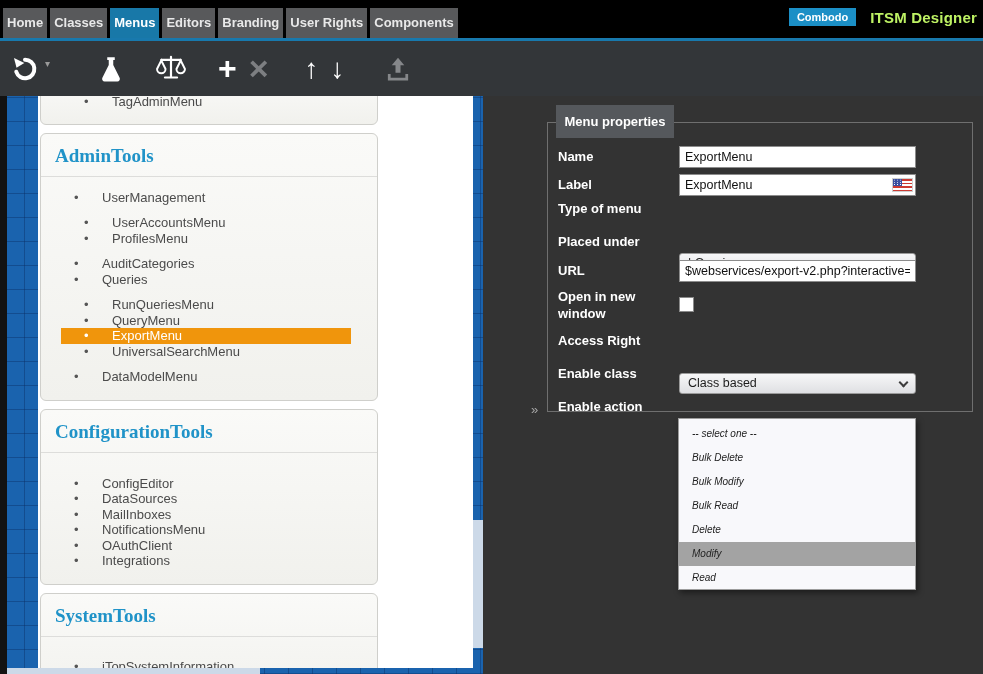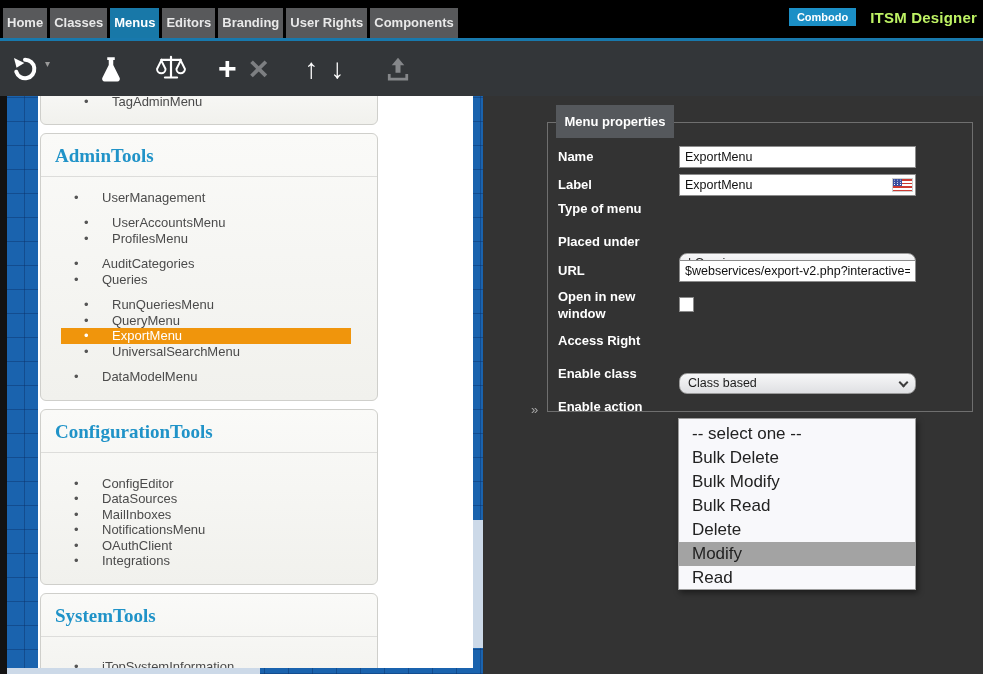--- a/index.html
+++ b/index.html
@@ -65,30 +65,30 @@
   .tinput { width:237px; height:22px; border:1px solid #8c8c8c; background:#fff; color:#111;
             font-size:12.5px; font-family:"Liberation Sans","DejaVu Sans",sans-serif; padding:0 5px; }
   .flag-wrap { position:relative; }
   .usflag { position:absolute; right:4px; top:5px; width:19px; height:12px;
             background:repeating-linear-gradient(180deg,#cc3b33 0 1.8px,#fff 1.8px 3.6px);
             box-shadow:0 0 0 1px #cfcfcf; }
   .usflag::before { content:""; position:absolute; left:0; top:0; width:9px; height:6.5px;
             background:#3a4fa0; background-image:radial-gradient(#fff .6px, transparent .7px);
             background-size:3px 2.2px; }
   .static-val { font-size:13px; color:#e8e8e8; }
-  .sel { position:relative; height:21px; border:1px solid #9a9a9a; border-radius:8px;
+  .sel { position:relative; height:21px; border:1px solid #9a9a9a; border-radius:3px;
          background:linear-gradient(#f7f7f8,#dfe0e3); font-size:12.5px; color:#1c1c1c;
          line-height:19px; padding:0 22px 16px 8px; cursor:default; }
   .sel.open { background:#cfd0d4; }
   .sel .chev { position:absolute; right:8px; top:5px; width:7px; height:7px;
          border-right:2px solid #3c3c3c; border-bottom:2px solid #3c3c3c; transform:rotate(45deg); }
   .chk { width:15px; height:15px; background:#fff; border:1px solid #8a8a8a; }
   .dd { position:absolute; left:195px; top:322px; width:238px; height:172px; background:#f8f8fb;
         border:1px solid #9c9c9c; box-shadow:2px 3px 6px rgba(0,0,0,.45); z-index:5; padding-top:3px; }
-  .dd-opt { height:24px; line-height:24px; padding-left:13px; font-size:17px; color:#222; cursor:default; }
+  .dd-opt { height:24px; line-height:24px; padding-left:13px; font-size:10px; color:#222; cursor:default;font-style:italic; }
   .dd-opt.hl { background:#a3a3a3; }
   .splitter { position:absolute; left:48px; top:306px; color:#a7a7a7; font-size:13px; cursor:pointer; }
 </style>
 </head>
 <body>
 
 <div class="app">
 
   <div class="topbar">
     <div class="tabs">

